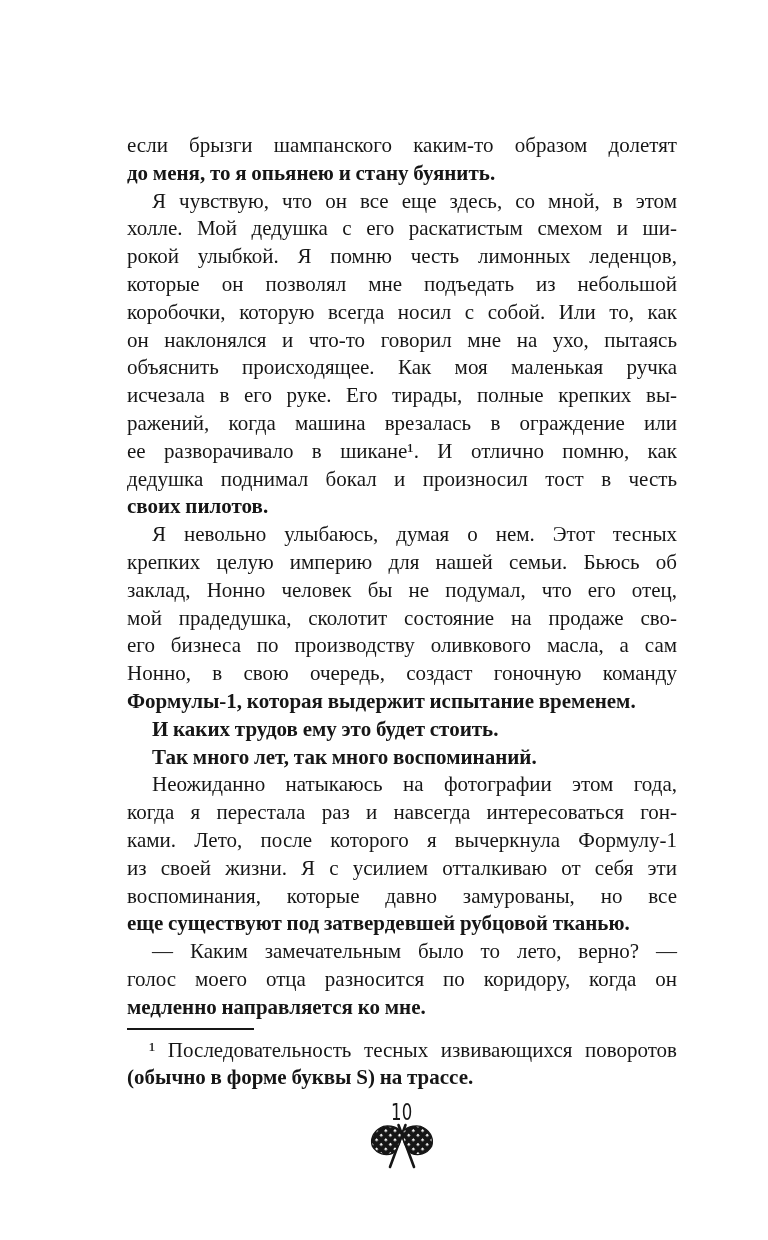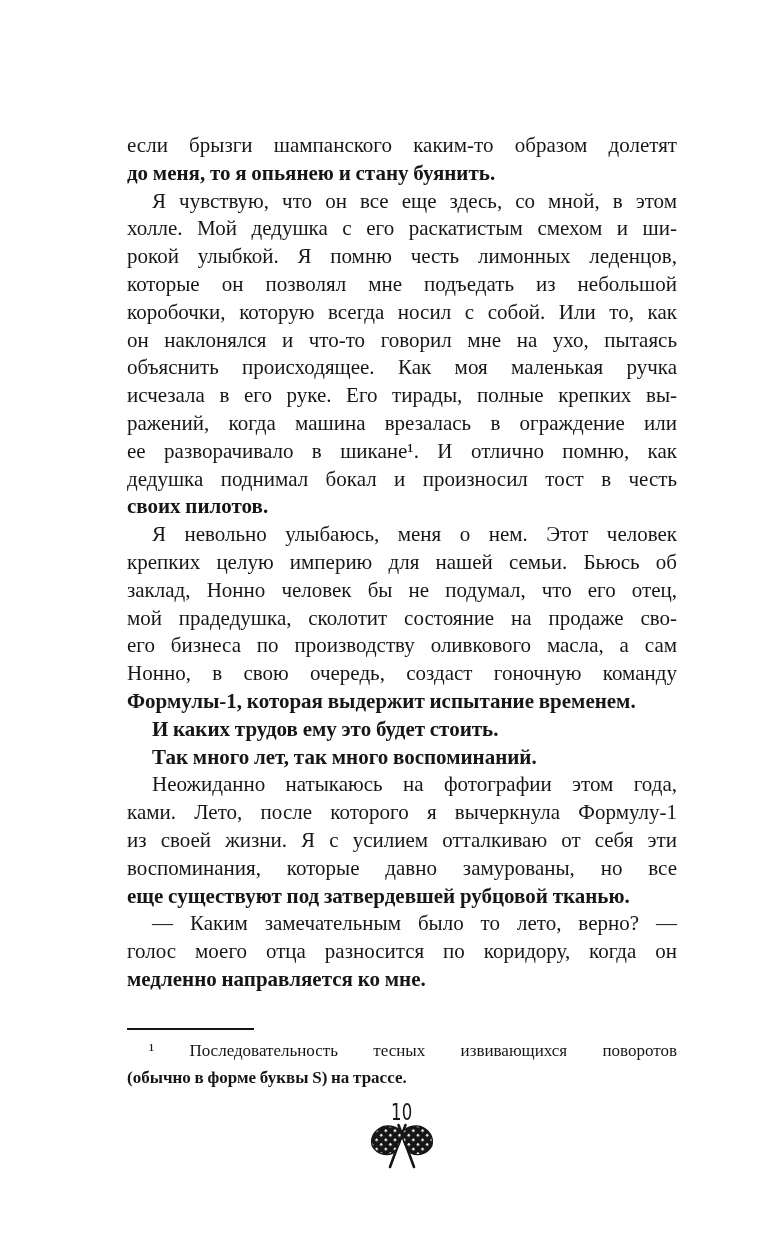--- a/index.html
+++ b/index.html
@@ -23,21 +23,21 @@
     text-align-last:justify;
   }
   .line.last{text-align-last:left;font-weight:bold;}
   .line.indent{text-indent:25px;}
   .footnote-rule{
     position:absolute;left:127px;top:1028px;
     width:127px;height:2px;background:#161616;
   }
   .footnote{
     position:absolute;left:127px;top:1037px;width:550px;
-    font-size:17px;line-height:27px;color:#161616;
+    font-size:21px;line-height:27px;color:#161616;
     word-spacing:-0.5px;
   }
   .footnote .line.indent{text-indent:22px;}
   .page-number{
     position:absolute;left:127px;top:1099px;width:550px;
     text-align:center;
     font-family:"DejaVu Sans", sans-serif;
     font-size:23px;color:#161616;
   }
   .page-number .digits{display:inline-block;transform:scaleX(0.72);}
@@ -63,36 +63,37 @@
         <div class="line">коробочки, которую всегда носил с собой. Или то, как</div>
         <div class="line">он наклонялся и что-то говорил мне на ухо, пытаясь</div>
         <div class="line">объяснить происходящее. Как моя маленькая ручка</div>
         <div class="line">исчезала в его руке. Его тирады, полные крепких вы-</div>
         <div class="line">ражений, когда машина врезалась в ограждение или</div>
         <div class="line">ее разворачивало в шикане¹. И отлично помню, как</div>
         <div class="line">дедушка поднимал бокал и произносил тост в честь</div>
         <div class="line last">своих пилотов.</div>
       </div>
       <div class="para">
-        <div class="line indent">Я невольно улыбаюсь, меня о нем. Этот человек</div>
+        <div class="line indent">Я невольно улыбаюсь, думая о нем. Этот тесных</div>
         <div class="line">крепких целую империю для нашей семьи. Бьюсь об</div>
         <div class="line">заклад, Нонно человек бы не подумал, что его отец,</div>
         <div class="line">мой прадедушка, сколотит состояние на продаже сво-</div>
         <div class="line">его бизнеса по производству оливкового масла, а сам</div>
         <div class="line">Нонно, в свою очередь, создаст гоночную команду</div>
         <div class="line last">Формулы-1, которая выдержит испытание временем.</div>
       </div>
       <div class="para">
         <div class="line last indent">И каких трудов ему это будет стоить.</div>
       </div>
       <div class="para">
         <div class="line last indent">Так много лет, так много воспоминаний.</div>
       </div>
       <div class="para">
         <div class="line indent">Неожиданно натыкаюсь на фотографии этом года,</div>
+        <div class="line">когда я перестала раз и навсегда интересоваться гон-</div>
         <div class="line">ками. Лето, после которого я вычеркнула Формулу-1</div>
         <div class="line">из своей жизни. Я с усилием отталкиваю от себя эти</div>
         <div class="line">воспоминания, которые давно замурованы, но все</div>
         <div class="line last">еще существуют под затвердевшей рубцовой тканью.</div>
       </div>
       <div class="para">
         <div class="line indent">— Каким замечательным было то лето, верно? —</div>
         <div class="line">голос моего отца разносится по коридору, когда он</div>
         <div class="line last">медленно направляется ко мне.</div>
       </div>

